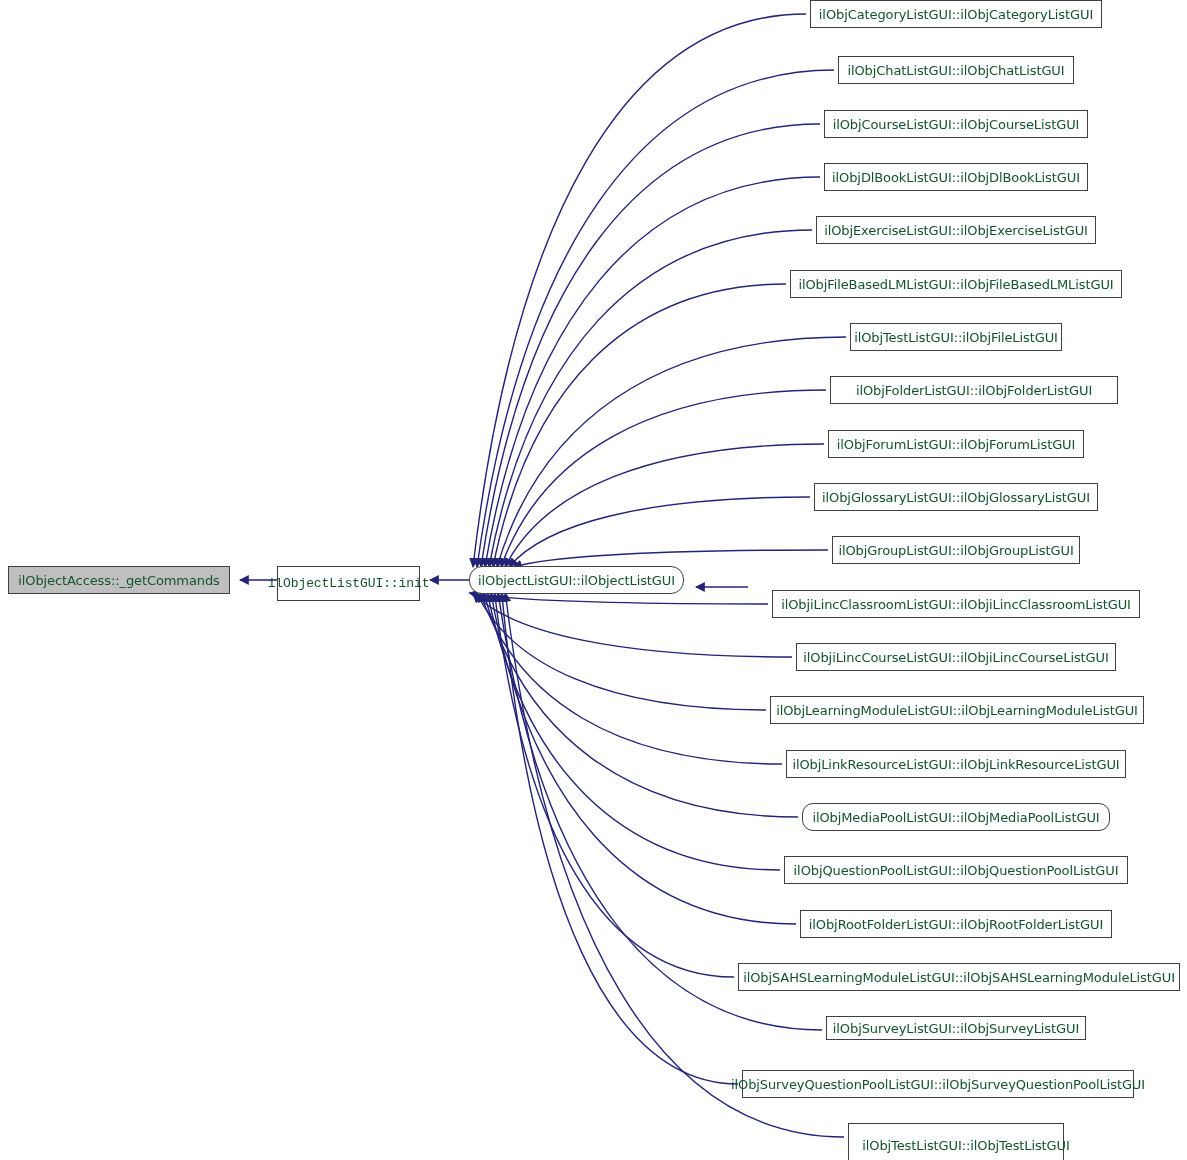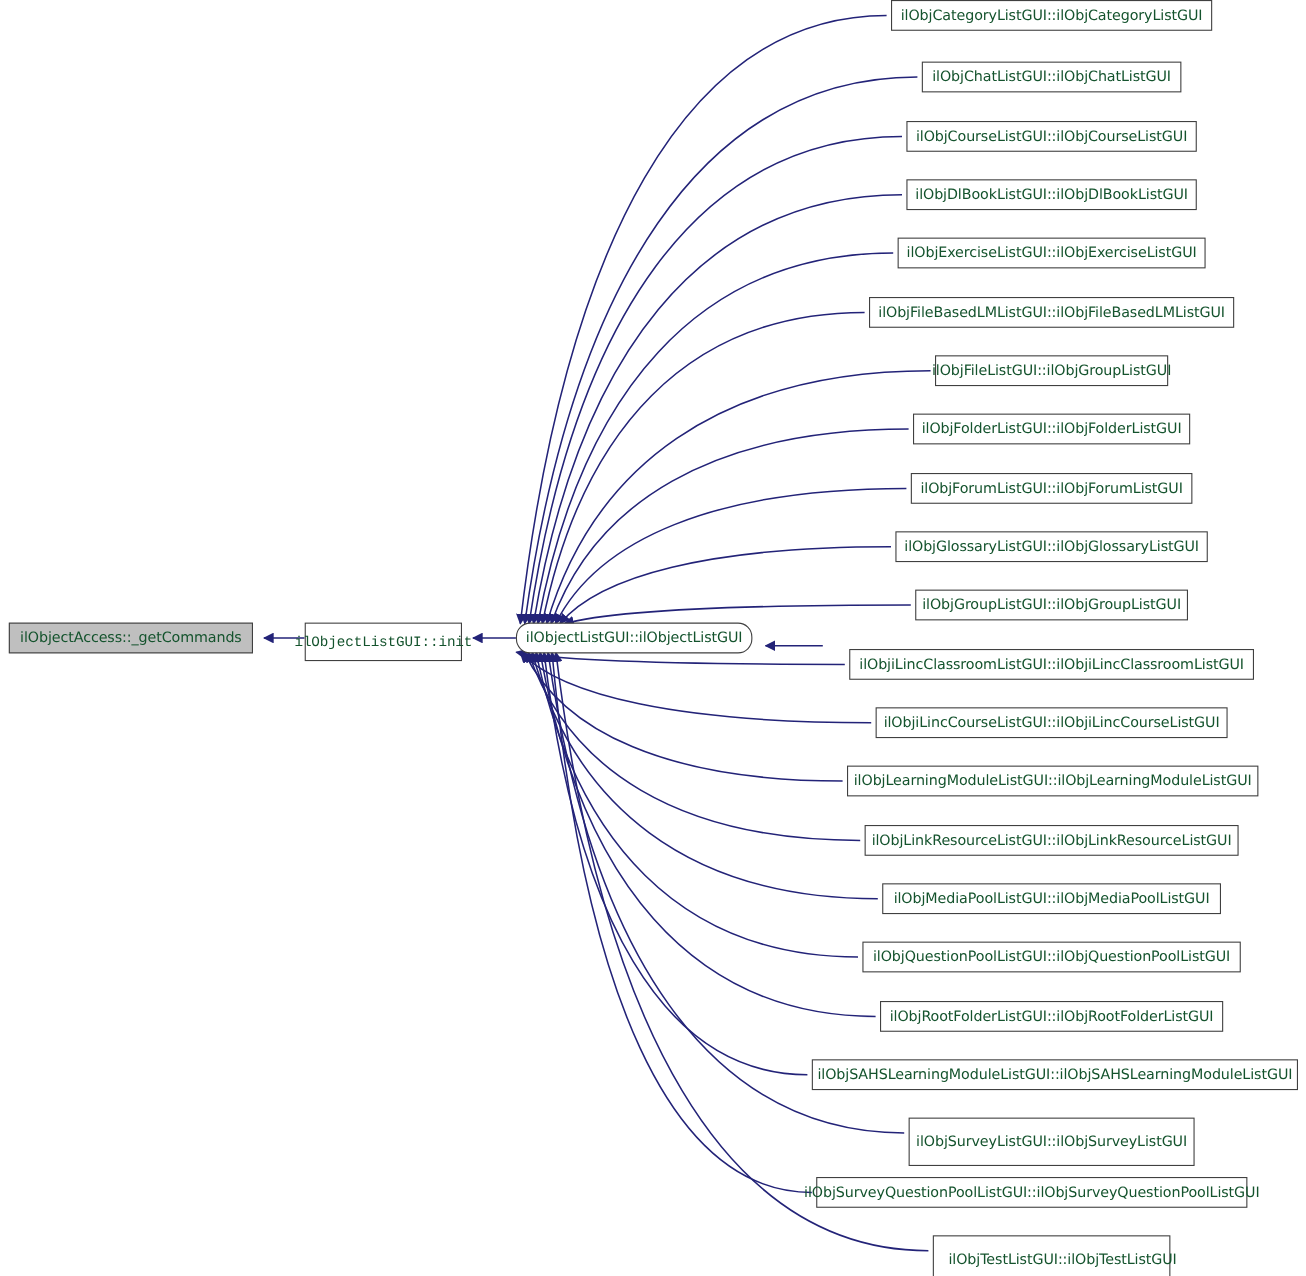--- a/index.html
+++ b/index.html
@@ -110,23 +110,23 @@
       <div class="node" style="left: 824px; top: 163px; width: 264px; height: 28px;">
         <span class="lbl">ilObjDlBookListGUI::ilObjDlBookListGUI</span>
       </div>
       <div class="node" style="left: 816px; top: 216px; width: 280px; height: 28px;">
         <span class="lbl">ilObjExerciseListGUI::ilObjExerciseListGUI</span>
       </div>
       <div class="node" style="left: 790px; top: 270px; width: 332px; height: 28px;">
         <span class="lbl">ilObjFileBasedLMListGUI::ilObjFileBasedLMListGUI</span>
       </div>
       <div class="node" style="left: 850px; top: 323px; width: 212px; height: 28px;">
-        <span class="lbl">ilObjFileListGUI::ilObjGroupListGUI</span>
+        <span class="lbl">ilObjTestListGUI::ilObjFileListGUI</span>
       </div>
-      <div class="node" style="left: 830px; top: 376px; width: 252px; height: 28px;">
+      <div class="node" style="left: 830px; top: 376px; width: 288px; height: 28px;">
         <span class="lbl">ilObjFolderListGUI::ilObjFolderListGUI</span>
       </div>
       <div class="node" style="left: 828px; top: 430px; width: 256px; height: 28px;">
         <span class="lbl">ilObjForumListGUI::ilObjForumListGUI</span>
       </div>
       <div class="node" style="left: 814px; top: 483px; width: 284px; height: 28px;">
         <span class="lbl">ilObjGlossaryListGUI::ilObjGlossaryListGUI</span>
       </div>
       <div class="node" style="left: 832px; top: 536px; width: 248px; height: 28px;">
         <span class="lbl">ilObjGroupListGUI::ilObjGroupListGUI</span>
@@ -136,33 +136,33 @@
       </div>
       <div class="node" style="left: 796px; top: 643px; width: 320px; height: 28px;">
         <span class="lbl">ilObjiLincCourseListGUI::ilObjiLincCourseListGUI</span>
       </div>
       <div class="node" style="left: 770px; top: 696px; width: 374px; height: 28px;">
         <span class="lbl">ilObjLearningModuleListGUI::ilObjLearningModuleListGUI</span>
       </div>
       <div class="node" style="left: 786px; top: 750px; width: 340px; height: 28px;">
         <span class="lbl">ilObjLinkResourceListGUI::ilObjLinkResourceListGUI</span>
       </div>
-      <div class="node" style="left: 802px; top: 803px; width: 308px; height: 28px;">
+      <div class="node" style="left: 802px; top: 803px; width: 308px; height: 28px; border-radius: 11px;">
         <span class="lbl">ilObjMediaPoolListGUI::ilObjMediaPoolListGUI</span>
       </div>
       <div class="node" style="left: 784px; top: 856px; width: 344px; height: 28px;">
         <span class="lbl">ilObjQuestionPoolListGUI::ilObjQuestionPoolListGUI</span>
       </div>
       <div class="node" style="left: 800px; top: 910px; width: 312px; height: 28px;">
         <span class="lbl">ilObjRootFolderListGUI::ilObjRootFolderListGUI</span>
       </div>
       <div class="node" style="left: 738px; top: 963px; width: 442px; height: 28px;">
         <span class="lbl">ilObjSAHSLearningModuleListGUI::ilObjSAHSLearningModuleListGUI</span>
       </div>
-      <div class="node" style="left: 826px; top: 1016px; width: 260px; height: 44px;">
+      <div class="node" style="left: 826px; top: 1016px; width: 260px; height: 24px;">
         <span class="lbl">ilObjSurveyListGUI::ilObjSurveyListGUI</span>
       </div>
       <div class="node" style="left: 742px; top: 1070px; width: 392px; height: 28px;">
         <span class="lbl">ilObjSurveyQuestionPoolListGUI::ilObjSurveyQuestionPoolListGUI</span>
       </div>
       <div class="node" style="left: 848px; top: 1123px; width: 216px; height: 44px; padding-left: 20px;">
         <span class="lbl">ilObjTestListGUI::ilObjTestListGUI</span>
       </div>
     </div>
 </div>

